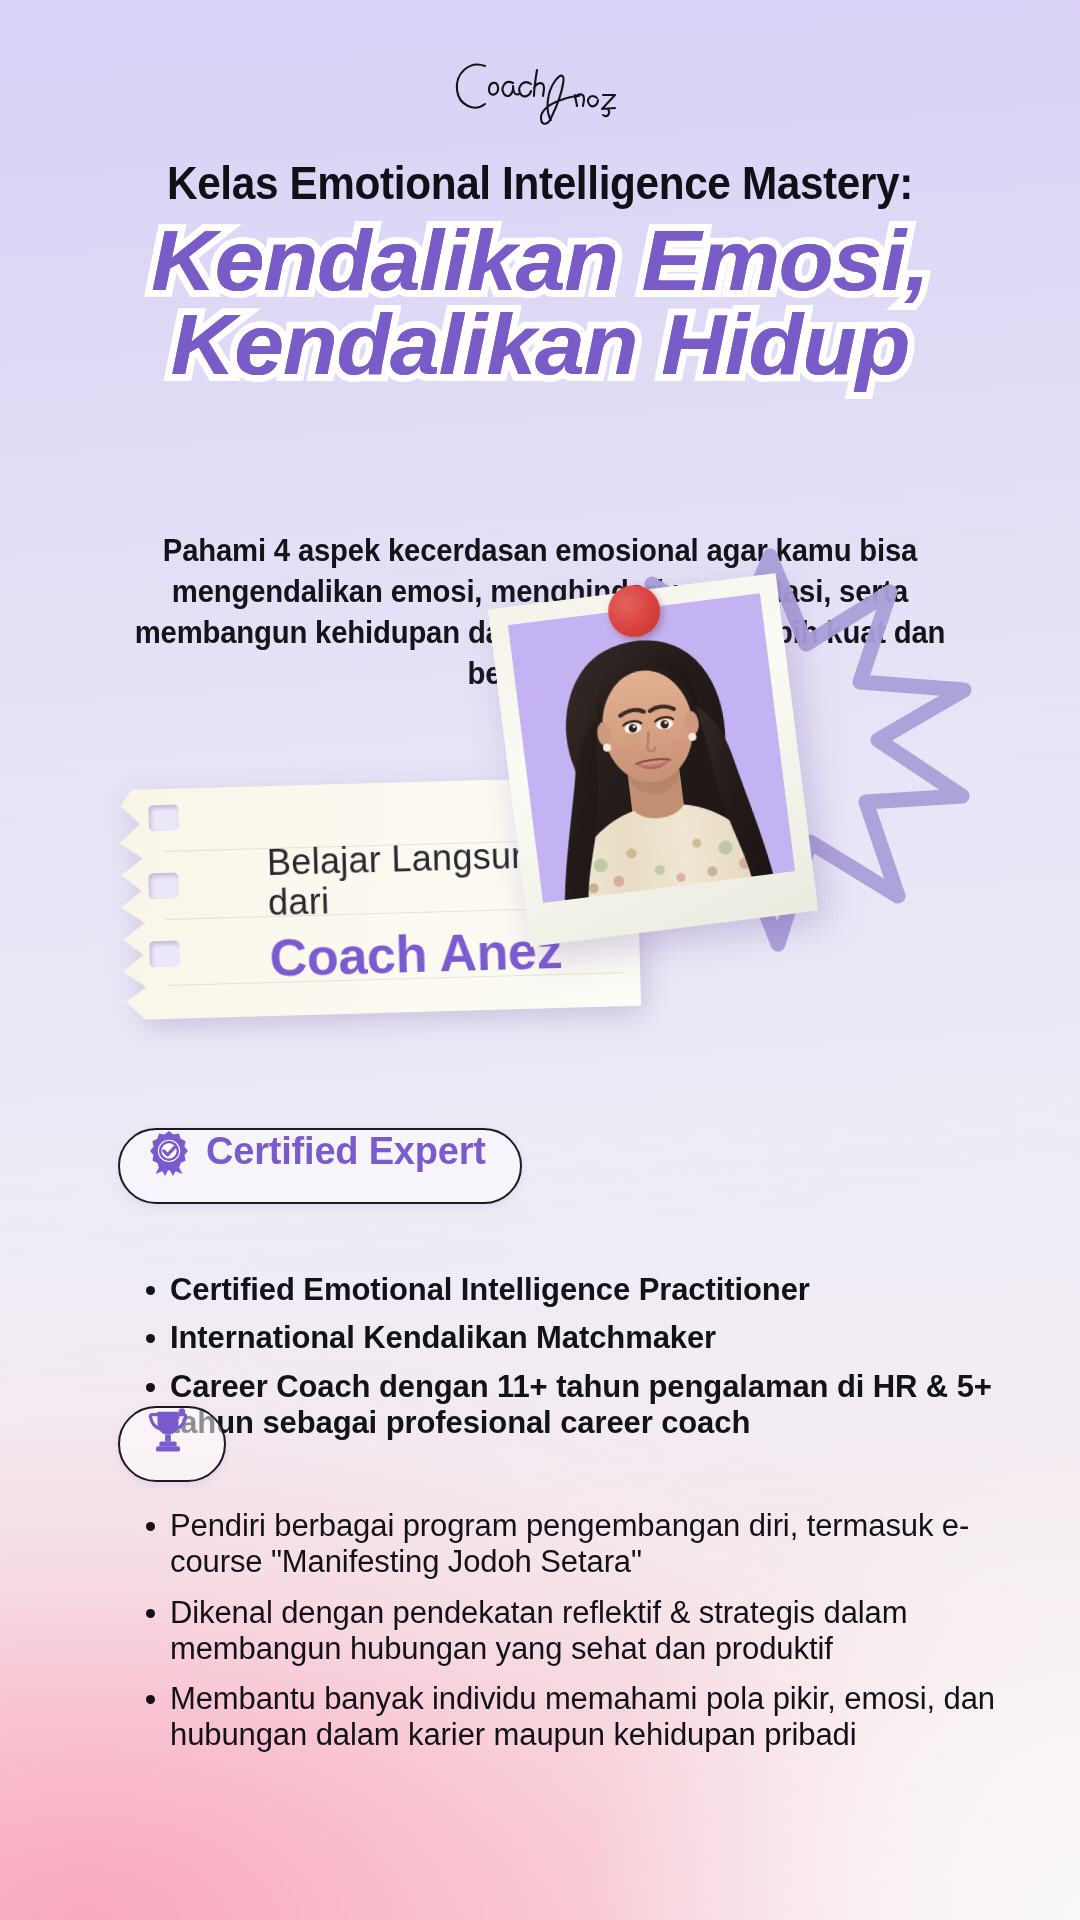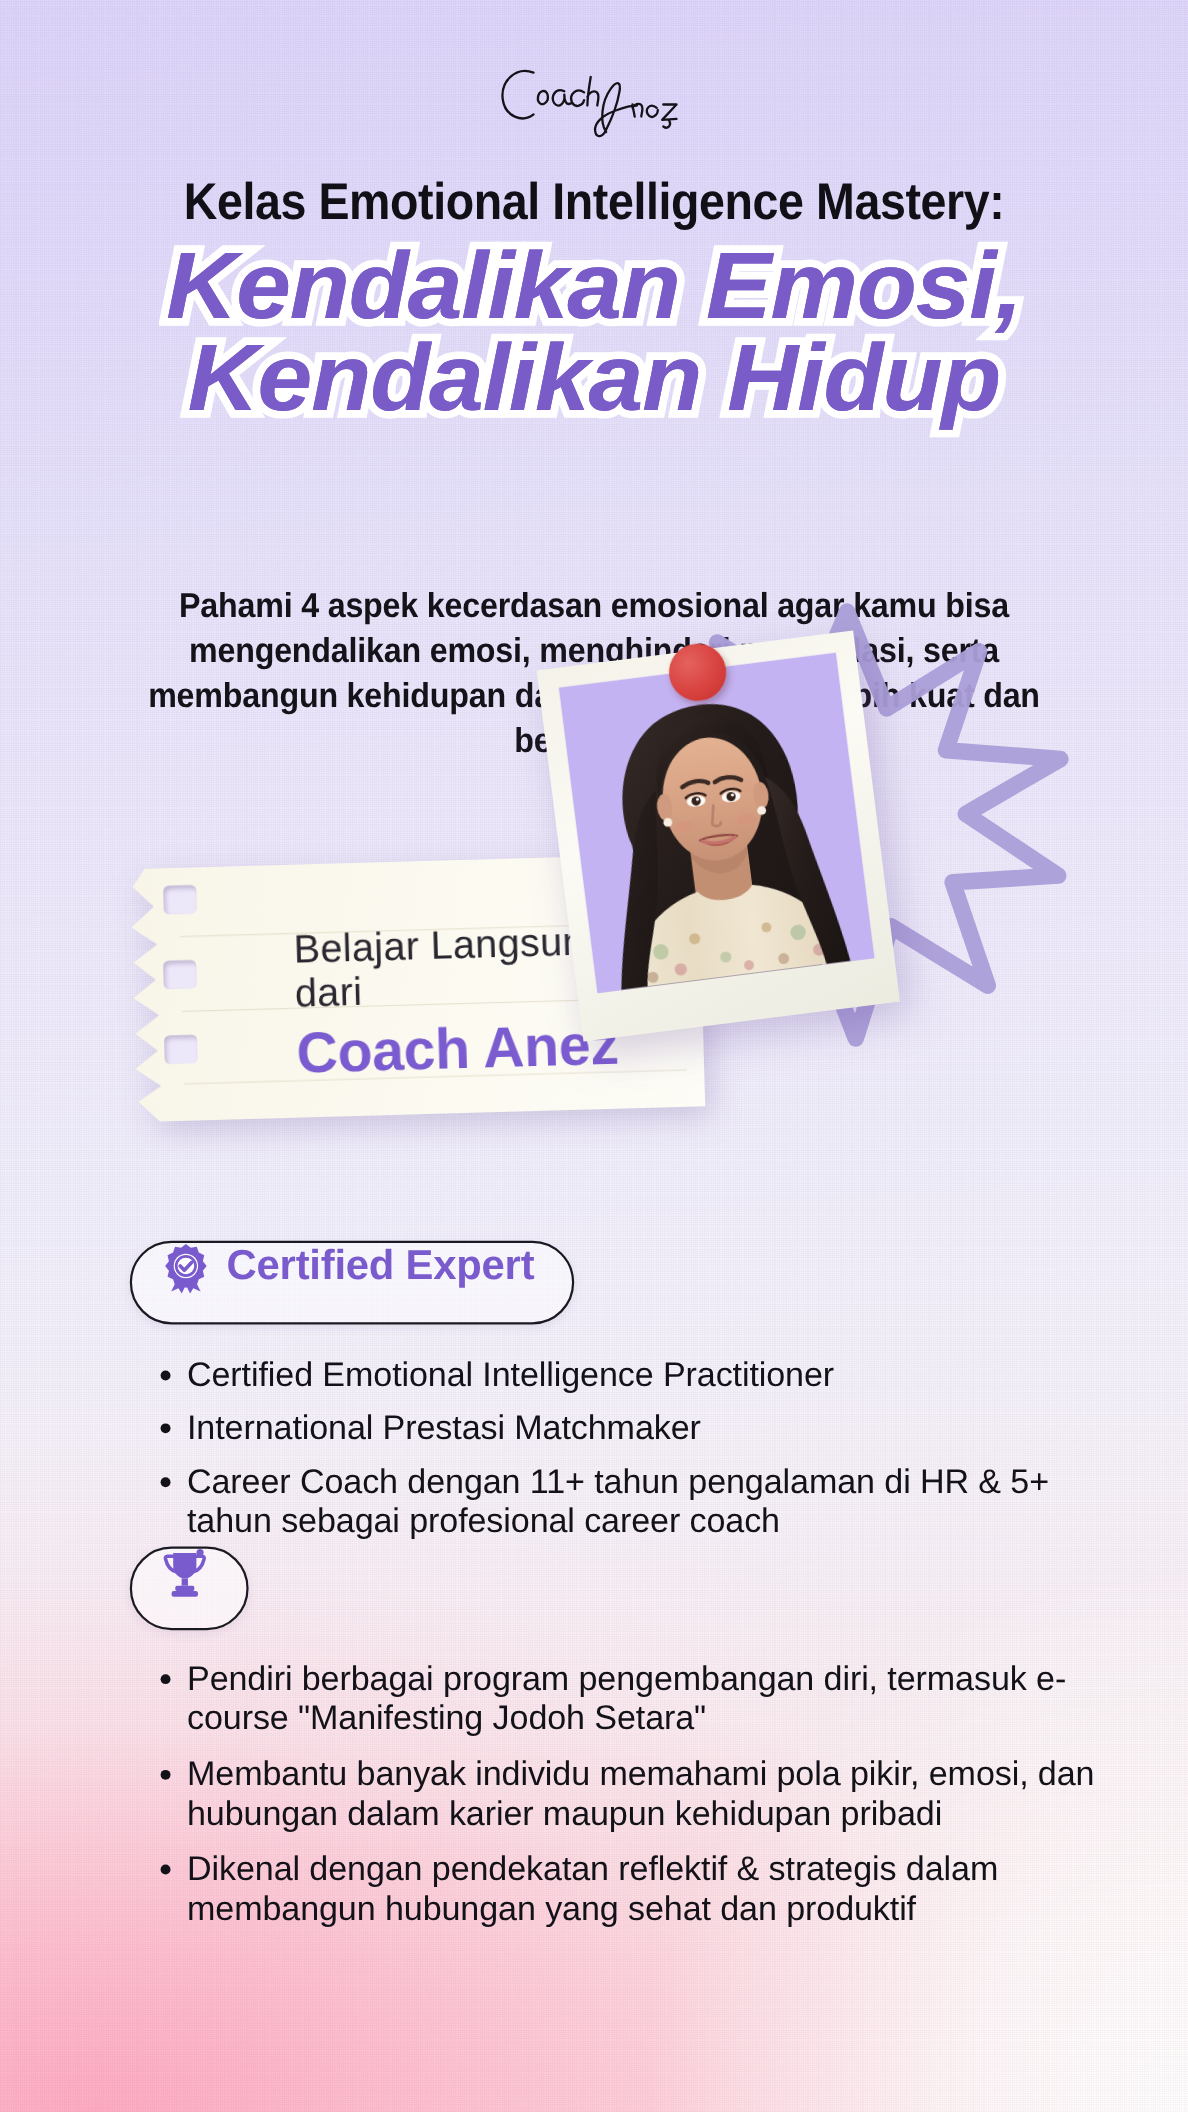--- a/index.html
+++ b/index.html
@@ -210,21 +210,21 @@
     color:#131219;
     margin-bottom:12px;
     letter-spacing:-.1px;
   }
   .blist li::before{
     content:"";
     position:absolute; left:14px; top:14px;
     width:9px; height:9px; border-radius:50%;
     background:#131219;
   }
-  #list-certified{ top:1232px; }
+  #list-certified{ top:1272px;font-weight:bold; }
   #list-keahlian { top:1508px; }
   #list-keahlian li{ margin-bottom:14px; }
 </style>
 </head>
 <body>
 
 <div class="bg-base"></div>
 <div class="bg-pink"></div>
 <div class="bg-white-right"></div>
 <div class="bg-noise"></div>
@@ -395,37 +395,37 @@
         <circle cx="24" cy="21.8" r="11.6" fill="#ffffff"></circle>
         <circle cx="24" cy="21.8" r="9.2" fill="none" stroke="#7a5bcd" stroke-width="2.6"></circle>
         <path d="M18.6 21.8 l3.9 4.1 7.1-7.6" fill="none" stroke="#7a5bcd" stroke-width="3.4" stroke-linecap="round" stroke-linejoin="round"></path>
       </svg>
     </span>
     <span class="pill-label">Certified Expert</span>
   </div>
 
   <ul class="blist" id="list-certified">
     <li>Certified Emotional Intelligence Practitioner</li>
-    <li>International Prestasi Matchmaker</li>
+    <li>International Kendalikan Matchmaker</li>
     <li>Career Coach dengan 11+ tahun pengalaman di HR &amp; 5+ tahun sebagai profesional career coach</li>
   </ul>
 
   <div class="pill" id="pill-keahlian">
     <span>
       <svg width="44" height="46" viewBox="0 0 44 48" aria-hidden="true">
         <path d="M11 4 h22 v12 c0 7-5 12-11 12S11 23 11 16 Z" fill="#7a5bcd"></path>
         <path d="M11 7 H5.5 c-1.5 0-2.2 1.1-1.8 2.6 C5.2 16 9 20.5 13.4 21.6" fill="none" stroke="#7a5bcd" stroke-width="3.4" stroke-linecap="round"></path>
         <path d="M33 7 h5.5 c1.5 0 2.2 1.1 1.8 2.6 C38.8 16 35 20.5 30.6 21.6" fill="none" stroke="#7a5bcd" stroke-width="3.4" stroke-linecap="round"></path>
         <rect x="19" y="28" width="6" height="7" fill="#7a5bcd"></rect>
         <rect x="13" y="35" width="18" height="5" rx="1.6" fill="#7a5bcd"></rect>
         <rect x="9.5" y="40" width="25" height="5.5" rx="2" fill="#7a5bcd"></rect>
         <circle cx="36.5" cy="3.6" r="3.4" fill="#7a5bcd"></circle>
       </svg>
     </span>
   </div>
 
   <ul class="blist" id="list-keahlian">
     <li>Pendiri berbagai program pengembangan diri, termasuk e-course "Manifesting Jodoh Setara"</li>
+    <li>Dikenal dengan pendekatan reflektif &amp; strategis dalam membangun hubungan yang sehat dan produktif</li>
     <li>Membantu banyak individu memahami pola pikir, emosi, dan hubungan dalam karier maupun kehidupan pribadi</li>
-    <li>Dikenal dengan pendekatan reflektif &amp; strategis dalam membangun hubungan yang sehat dan produktif</li>
   </ul>
 
 </div>
 
 </body></html>

